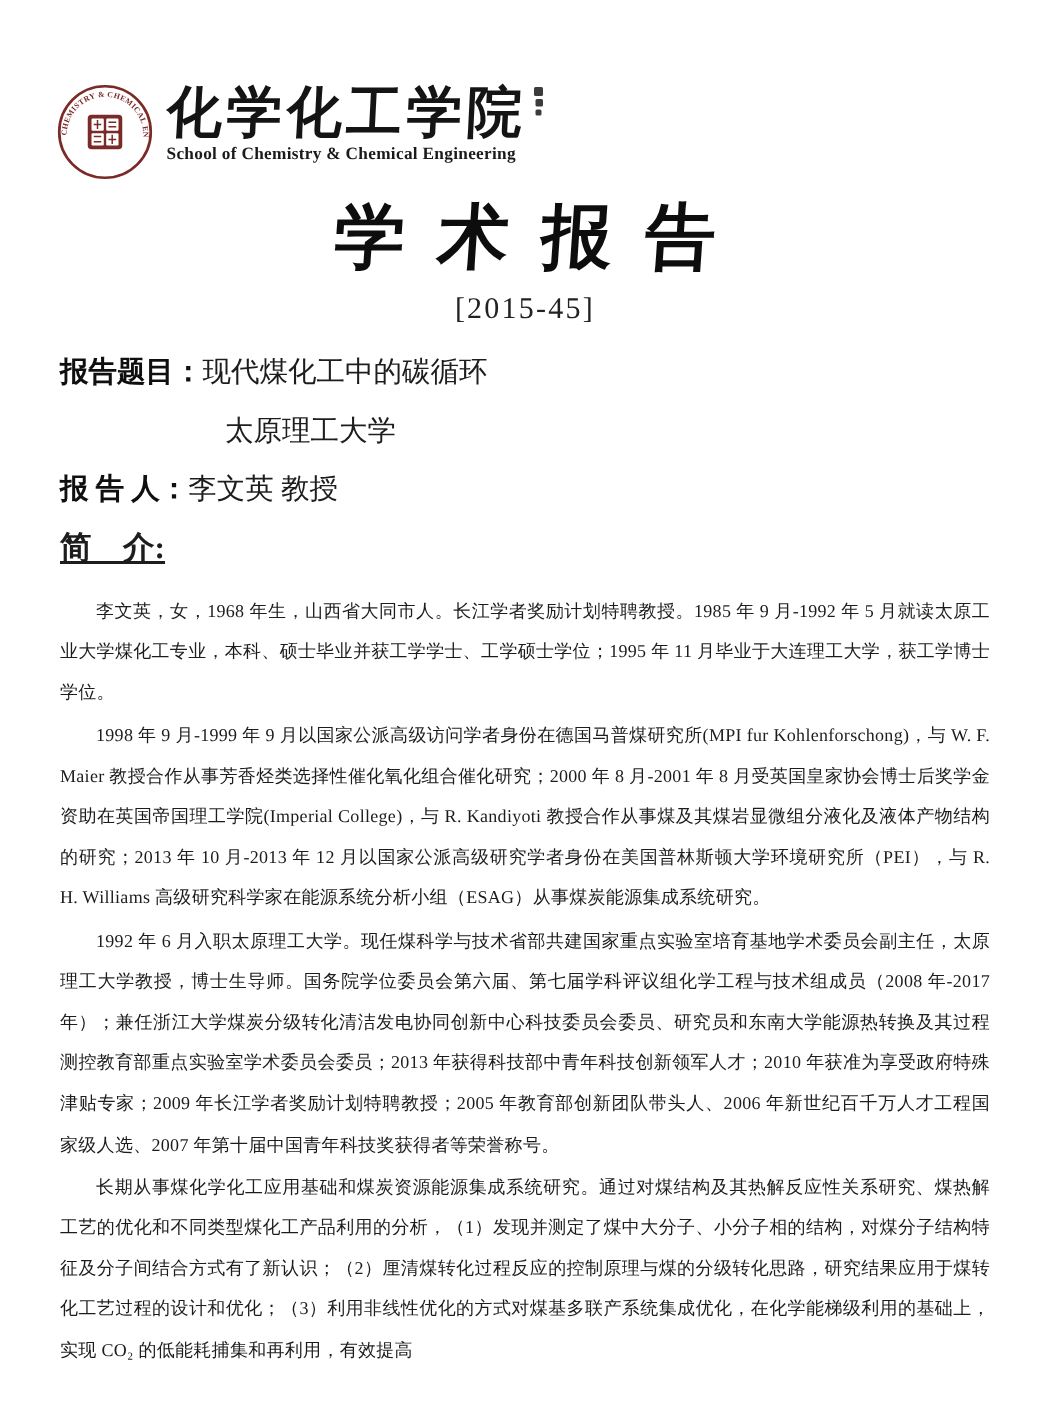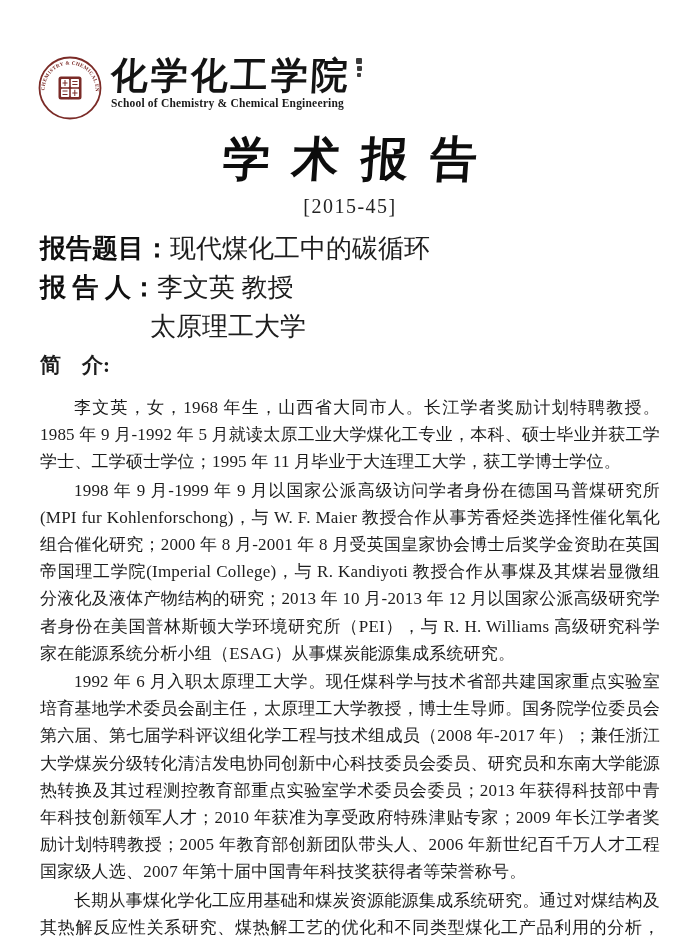--- a/index.html
+++ b/index.html
@@ -76,34 +76,34 @@
     font-size: 20px;
     letter-spacing: 1.5px;
     line-height: 30px;
     margin-top: 3px;
     color: #222;
   }
 
   
   .meta { margin-top: 8px; }
   .meta-row {
-    font-size: 26px;
+    font-size: 19px;
     line-height: 39px;
     white-space: nowrap;
   }
   .meta-label { font-weight: bold; color: #0f0f0f; }
   .meta-value { color: #1d1d1d; }
   .meta-affiliation { padding-left: 110px; }
-  .intro-label { font-weight: bold; font-size: 21px; }
+  .intro-label { font-weight: bold; font-size: 21px; text-decoration: underline; }
 
   
   .intro-body { margin-top: 9px; }
   .intro-body p {
     margin: 0 0 1px 0;
-    font-size: 17px;
+    font-size: 12px;
     line-height: 27.2px;
     text-align: justify;
     text-indent: 2em;
     color: #1c1c1c;
     letter-spacing: 0.2px;
   }
 </style>
 </head>
 <body>
 
@@ -155,25 +155,25 @@
 
   <div class="content">
 
     <h1 class="doc-title">学术报告</h1>
     <div class="issue-no">[2015-45]</div>
 
     <section class="meta">
       <div class="meta-row">
         <span class="meta-label">报告题目：</span><span class="meta-value">现代煤化工中的碳循环</span>
       </div>
+      <div class="meta-row meta-affiliation">
+        <span class="meta-value">太原理工大学</span>
+      </div>
       <div class="meta-row">
         <span class="meta-label">报 告 人：</span><span class="meta-value">李文英 教授</span>
-      </div>
-      <div class="meta-row meta-affiliation">
-        <span class="meta-value">太原理工大学</span>
       </div>
       <div class="meta-row intro-label">简　介:</div>
     </section>
 
     <section class="intro-body" id="paragraphs">
         <p>李文英，女，1968 年生，山西省大同市人。长江学者奖励计划特聘教授。1985 年 9 月-1992 年 5 月就读太原工业大学煤化工专业，本科、硕士毕业并获工学学士、工学硕士学位；1995 年 11 月毕业于大连理工大学，获工学博士学位。</p>
         <p>1998 年 9 月-1999 年 9 月以国家公派高级访问学者身份在德国马普煤研究所(MPI fur Kohlenforschong)，与 W. F. Maier 教授合作从事芳香烃类选择性催化氧化组合催化研究；2000 年 8 月-2001 年 8 月受英国皇家协会博士后奖学金资助在英国帝国理工学院(Imperial College)，与 R. Kandiyoti 教授合作从事煤及其煤岩显微组分液化及液体产物结构的研究；2013 年 10 月-2013 年 12 月以国家公派高级研究学者身份在美国普林斯顿大学环境研究所（PEI），与 R. H. Williams 高级研究科学家在能源系统分析小组（ESAG）从事煤炭能源集成系统研究。</p>
         <p>1992 年 6 月入职太原理工大学。现任煤科学与技术省部共建国家重点实验室培育基地学术委员会副主任，太原理工大学教授，博士生导师。国务院学位委员会第六届、第七届学科评议组化学工程与技术组成员（2008 年-2017 年）；兼任浙江大学煤炭分级转化清洁发电协同创新中心科技委员会委员、研究员和东南大学能源热转换及其过程测控教育部重点实验室学术委员会委员；2013 年获得科技部中青年科技创新领军人才；2010 年获准为享受政府特殊津贴专家；2009 年长江学者奖励计划特聘教授；2005 年教育部创新团队带头人、2006 年新世纪百千万人才工程国家级人选、2007 年第十届中国青年科技奖获得者等荣誉称号。</p>
         <p>长期从事煤化学化工应用基础和煤炭资源能源集成系统研究。通过对煤结构及其热解反应性关系研究、煤热解工艺的优化和不同类型煤化工产品利用的分析，（1）发现并测定了煤中大分子、小分子相的结构，对煤分子结构特征及分子间结合方式有了新认识；（2）厘清煤转化过程反应的控制原理与煤的分级转化思路，研究结果应用于煤转化工艺过程的设计和优化；（3）利用非线性优化的方式对煤基多联产系统集成优化，在化学能梯级利用的基础上，实现 CO₂ 的低能耗捕集和再利用，有效提高</p>
       </section>

